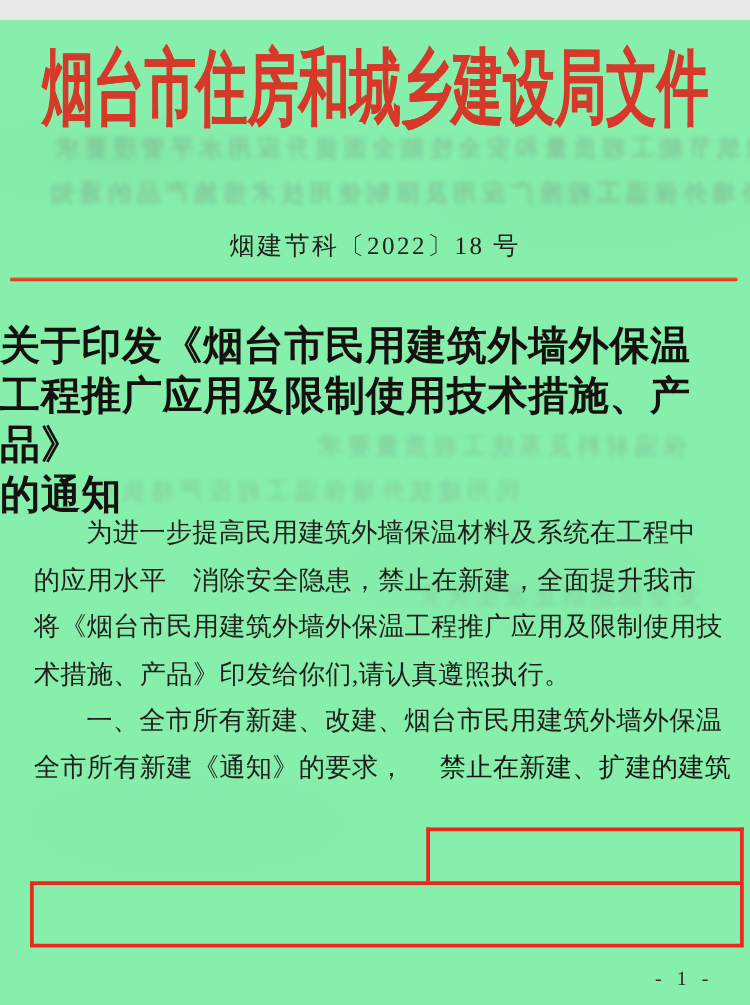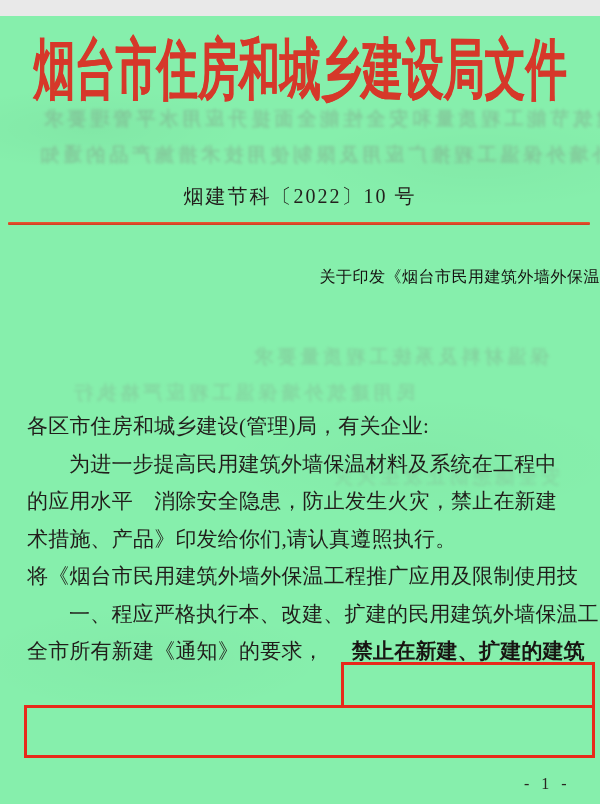--- a/index.html
+++ b/index.html
@@ -64,40 +64,40 @@
 
   .red-divider {
     position:absolute; top:206px; left:8px;
     width:582px; height:3px;
     background:linear-gradient(to bottom,#e85a30,#cf3a22);
     border-radius:1px;
   }
 
   .doc-title {
     position:absolute; top:241px; left:0; right:0;
-    text-align:right;
-    font-weight:normal;
-    font-size:16px;
+    text-align:left;
+    font-weight:bold;
+    font-size:32px;
     line-height:39.5px;
     letter-spacing:0.5px;
     color:#14110f;
   }
 
   .body {
     position:absolute; top:392px; left:27px; width:560px;
     font-size:21px;
     color:#211e1b;
   }
   .line {
     height:37.5px; line-height:37.5px;
     white-space:nowrap;
     letter-spacing:0.2px;
   }
   .indent { text-indent:42px; }
-  .hl { font-weight:bold; color:#181512;padding-left:28px; }
+  .hl { font-weight:normal; color:#181512;padding-left:28px; }
 
   .hl-box {
     position:absolute;
     border:3px solid #e8291b;
     box-sizing:border-box;
     pointer-events:none;
   }
   .hl-box-upper { left:341px; top:646px; width:254px; height:43px; border-bottom:none; }
   .hl-box-lower { left:24px;  top:689px; width:571px; height:53px; }
 
@@ -117,37 +117,38 @@
   <div class="bleed" style="top:90px;  left:40px;">建筑节能工程质量和安全性能全面提升应用水平管理要求</div>
   <div class="bleed" style="top:126px; left:36px;">外墙外保温工程推广应用及限制使用技术措施产品的通知</div>
   <div class="bleed" style="top:328px; left:250px; opacity:0.22;">保温材料及系统工程质量要求</div>
   <div class="bleed" style="top:364px; left:70px;  opacity:0.20;">民用建筑外墙保温工程应严格执行</div>
   <div class="bleed" style="top:448px; left:330px; opacity:0.16;">安全隐患防止发生火灾</div>
 
   <header class="letterhead">
     <div class="t">烟台市住房和城乡建设局文件</div>
   </header>
 
-  <div class="doc-number">烟建节科〔2022〕10 号</div>
+  <div class="doc-number">烟建节科〔2022〕18 号</div>
 
   <div class="red-divider"></div>
 
   <div class="doc-title">
     <div>关于印发《烟台市民用建筑外墙外保温</div>
+    <div>工程推广应用及限制使用技术措施、产品》</div>
+    <div>的通知</div>
   </div>
 
   <div class="body">
-    <div class="line">各区市住房和城乡建设(管理)局，有关企业:</div>
 
     <div class="line indent">为进一步提高民用建筑外墙保温材料及系统在工程中</div>
-    <div class="line">的应用水平　消除安全隐患，防止发生火灾，禁止在新建</div>
+    <div class="line">的应用水平　消除安全隐患，禁止在新建，全面提升我市</div>
+    <div class="line">将《烟台市民用建筑外墙外保温工程推广应用及限制使用技</div>
     <div class="line">术措施、产品》印发给你们,请认真遵照执行。</div>
-    <div class="line">将《烟台市民用建筑外墙外保温工程推广应用及限制使用技</div>
 
-    <div class="line indent">一、程应严格执行本、改建、扩建的民用建筑外墙保温工</div>
+    <div class="line indent">一、全市所有新建、改建、烟台市民用建筑外墙外保温</div>
     <div class="line">
       <span>全市所有新建《通知》的要求，</span><span class="hl">禁止在新建、扩建的建筑</span>
     </div>
   </div>
 
   <div class="hl-box hl-box-upper"></div>
   <div class="hl-box hl-box-lower"></div>
 
   <div class="page-number">- 1 -</div>
 

